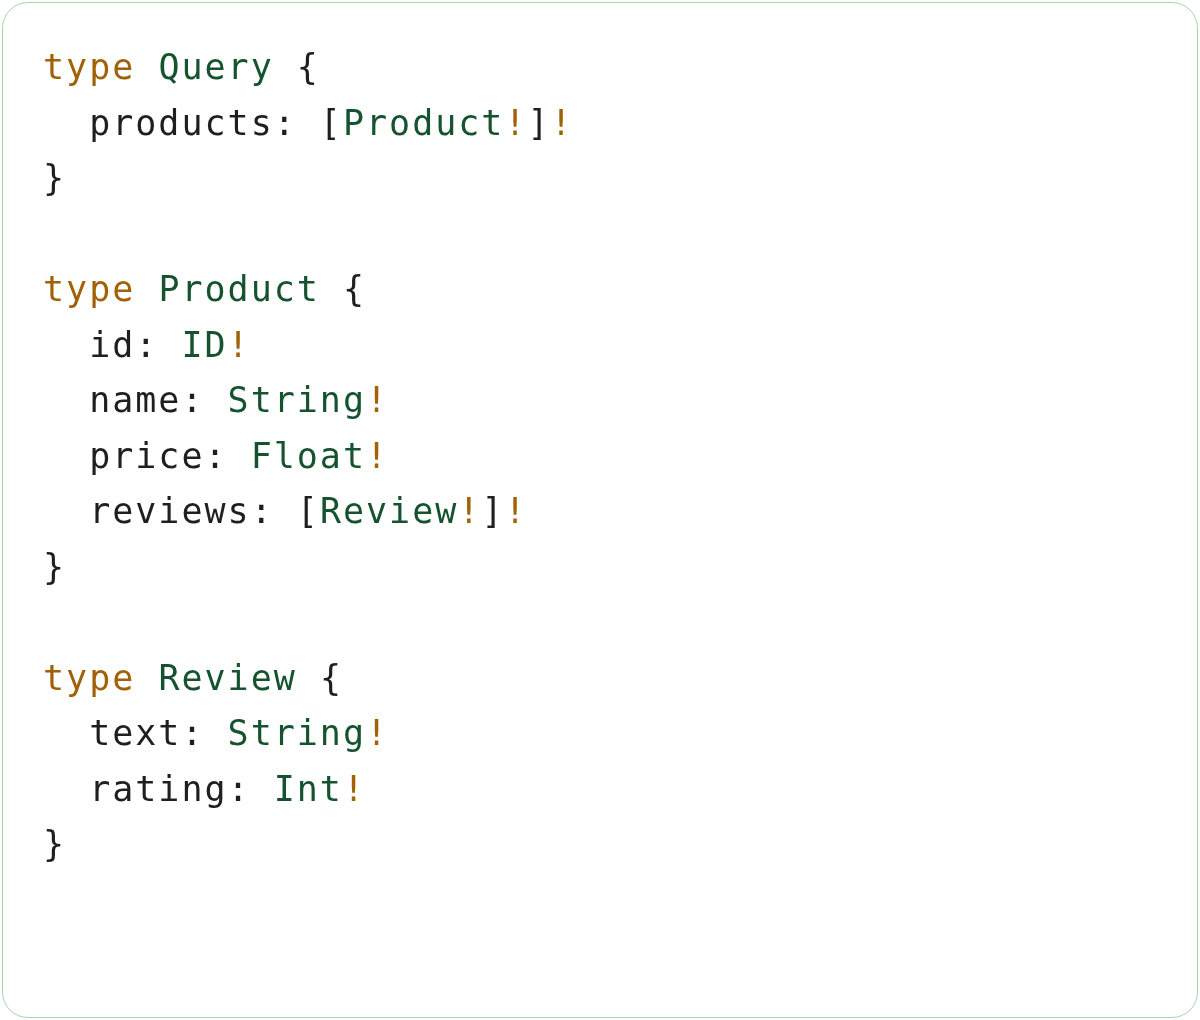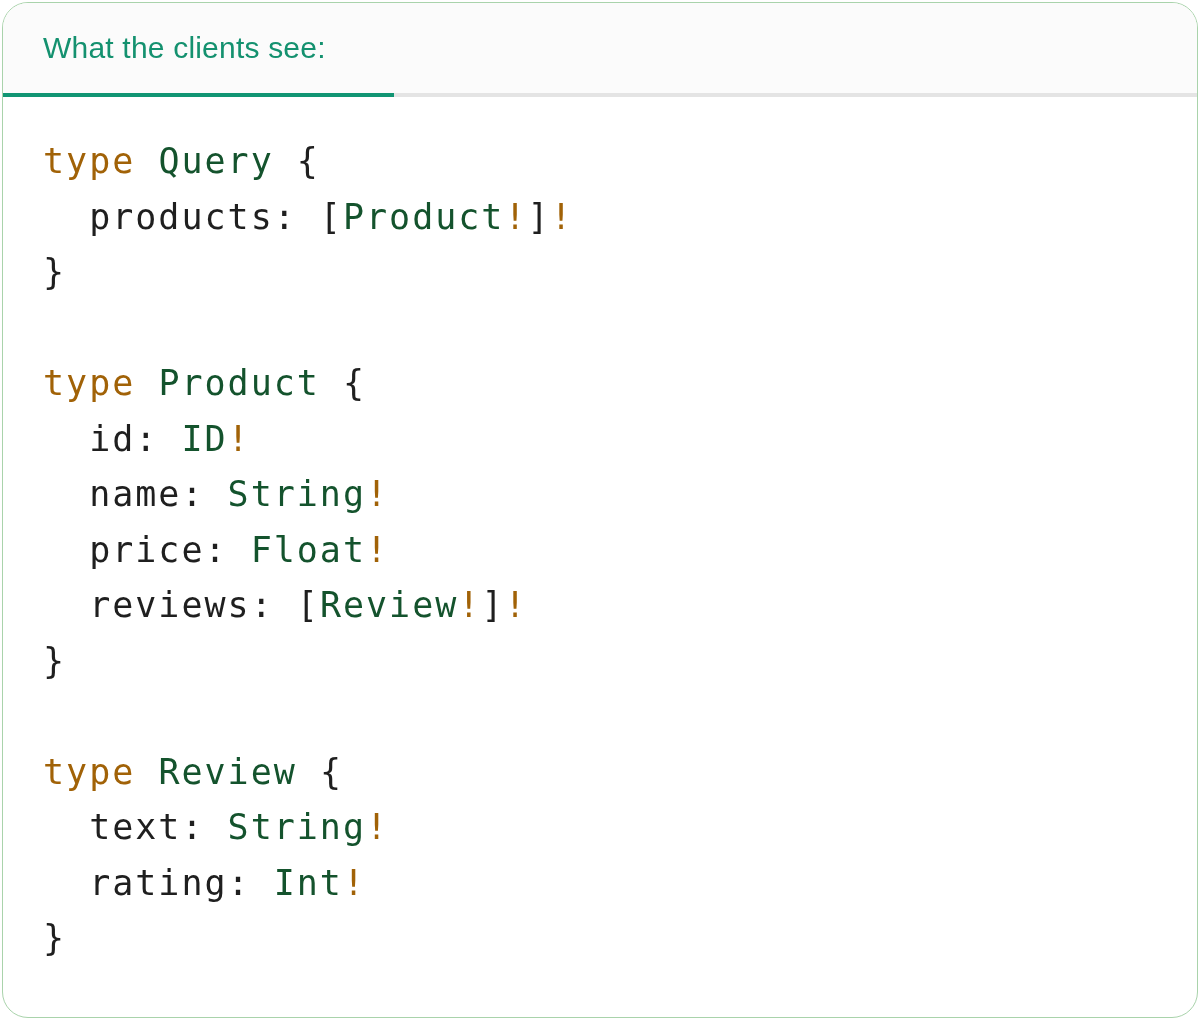--- a/index.html
+++ b/index.html
@@ -54,20 +54,16 @@
   }
   .code .k { color: #a16207; }  
   .code .t { color: #14532d; }  
   .code .p { color: #1f1f1f; }  
 </style>
 </head>
 <body>
 
 <div class="card">
 
-  <div class="tabbar">
-    <span class="tab-label">What the clients see:</span>
-    <div class="tab-indicator"></div>
-  </div>
 
   <div class="code"><div><span class="k">type</span><span class="p"> </span><span class="t">Query</span><span class="p"> {</span></div><div><span class="p">  products: [</span><span class="t">Product</span><span class="k">!</span><span class="p">]</span><span class="k">!</span></div><div><span class="p">}</span></div><div>&nbsp;</div><div><span class="k">type</span><span class="p"> </span><span class="t">Product</span><span class="p"> {</span></div><div><span class="p">  id: </span><span class="t">ID</span><span class="k">!</span></div><div><span class="p">  name: </span><span class="t">String</span><span class="k">!</span></div><div><span class="p">  price: </span><span class="t">Float</span><span class="k">!</span></div><div><span class="p">  reviews: [</span><span class="t">Review</span><span class="k">!</span><span class="p">]</span><span class="k">!</span></div><div><span class="p">}</span></div><div>&nbsp;</div><div><span class="k">type</span><span class="p"> </span><span class="t">Review</span><span class="p"> {</span></div><div><span class="p">  text: </span><span class="t">String</span><span class="k">!</span></div><div><span class="p">  rating: </span><span class="t">Int</span><span class="k">!</span></div><div><span class="p">}</span></div></div>
 
 </div>
 
 </body></html>

